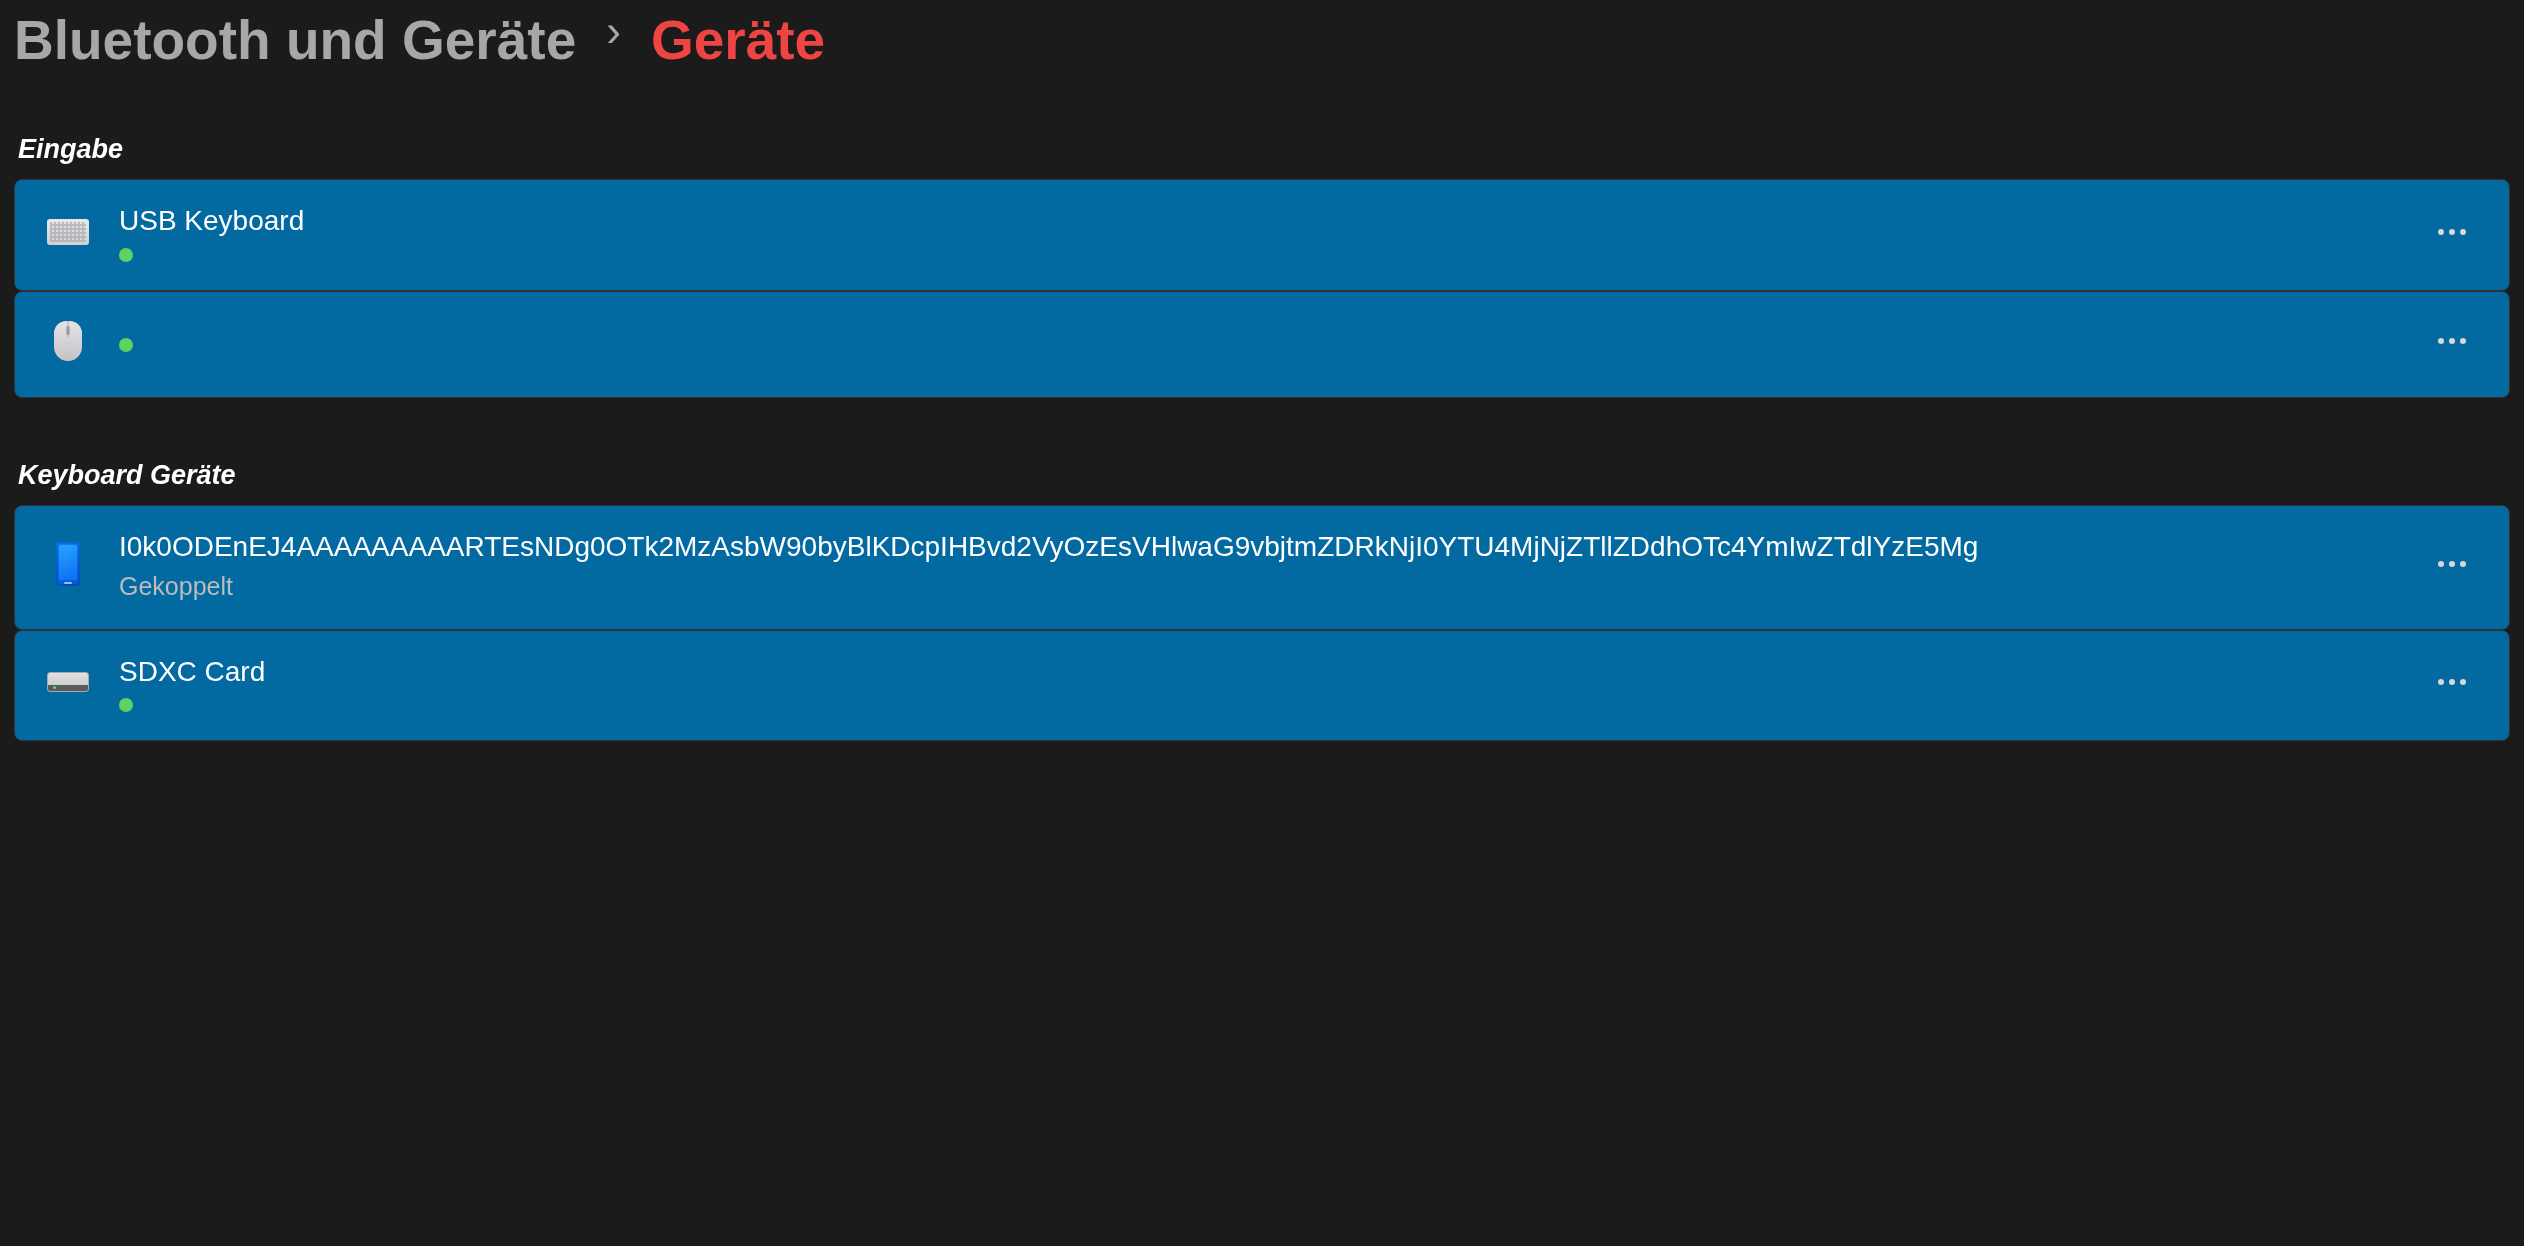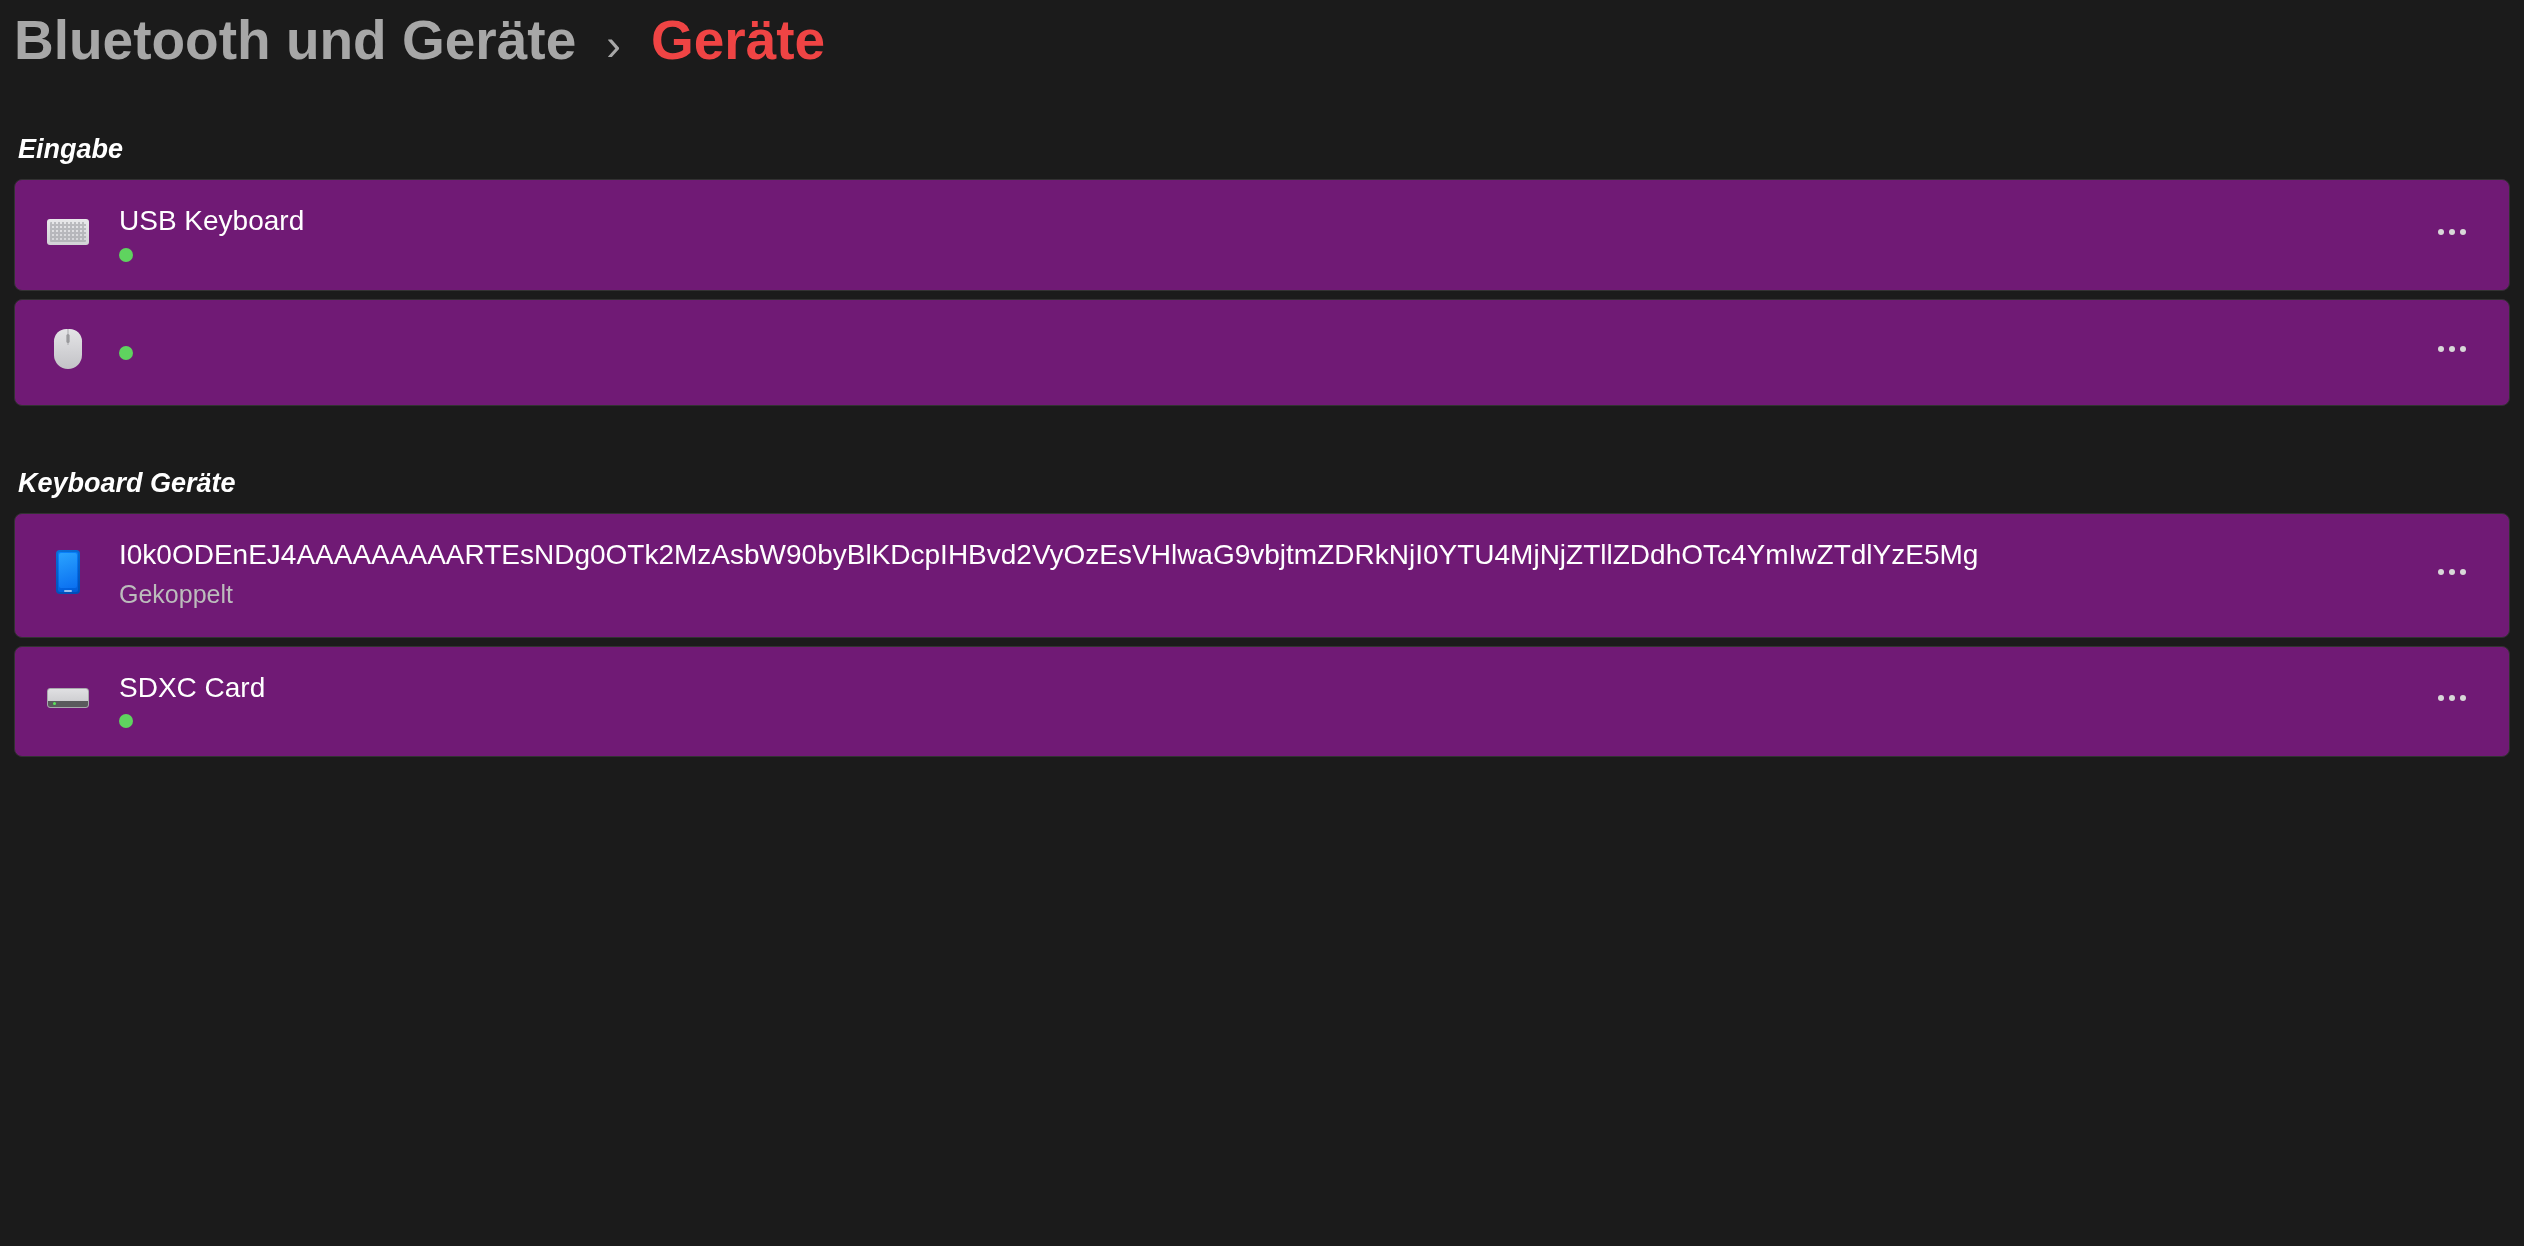--- a/index.html
+++ b/index.html
@@ -10,21 +10,21 @@
   body {
     background-color: #1b1b1b;
     font-family: "Segoe UI", -apple-system, sans-serif;
     color: #ffffff;
     padding: 0 14px;
     width: 2524px;
     height: 1246px;
   }
   .breadcrumb {
     display: flex;
-    align-items: flex-end;
+    align-items: flex-start;
     gap: 30px;
     padding: 8px 0 0 0;
   }
   .breadcrumb-parent {
     font-size: 55px;
     font-weight: 600;
     color: #a7a7a7;
   }
   .breadcrumb-chevron {
     font-size: 44px;
@@ -41,27 +41,26 @@
   .section-header {
     font-size: 27px;
     font-weight: 600;
     color: #ffffff;
     margin-top: 62px;
     margin-bottom: 14px;
     margin-left: 4px;
     font-style: italic;
   }
   .device-card {
-    background-color: #701a75;
+    background-color: #0369a1;
     border: 1px solid #323232;
     border-radius: 8px;
     display: flex;
     align-items: center;
     padding: 22px 36px 28px 30px;
-    margin-bottom: 8px;
     min-height: 107px;
   }
   .device-icon {
     width: 46px;
     height: 46px;
     display: flex;
     align-items: center;
     justify-content: center;
     margin-right: 28px;
     flex-shrink: 0;

